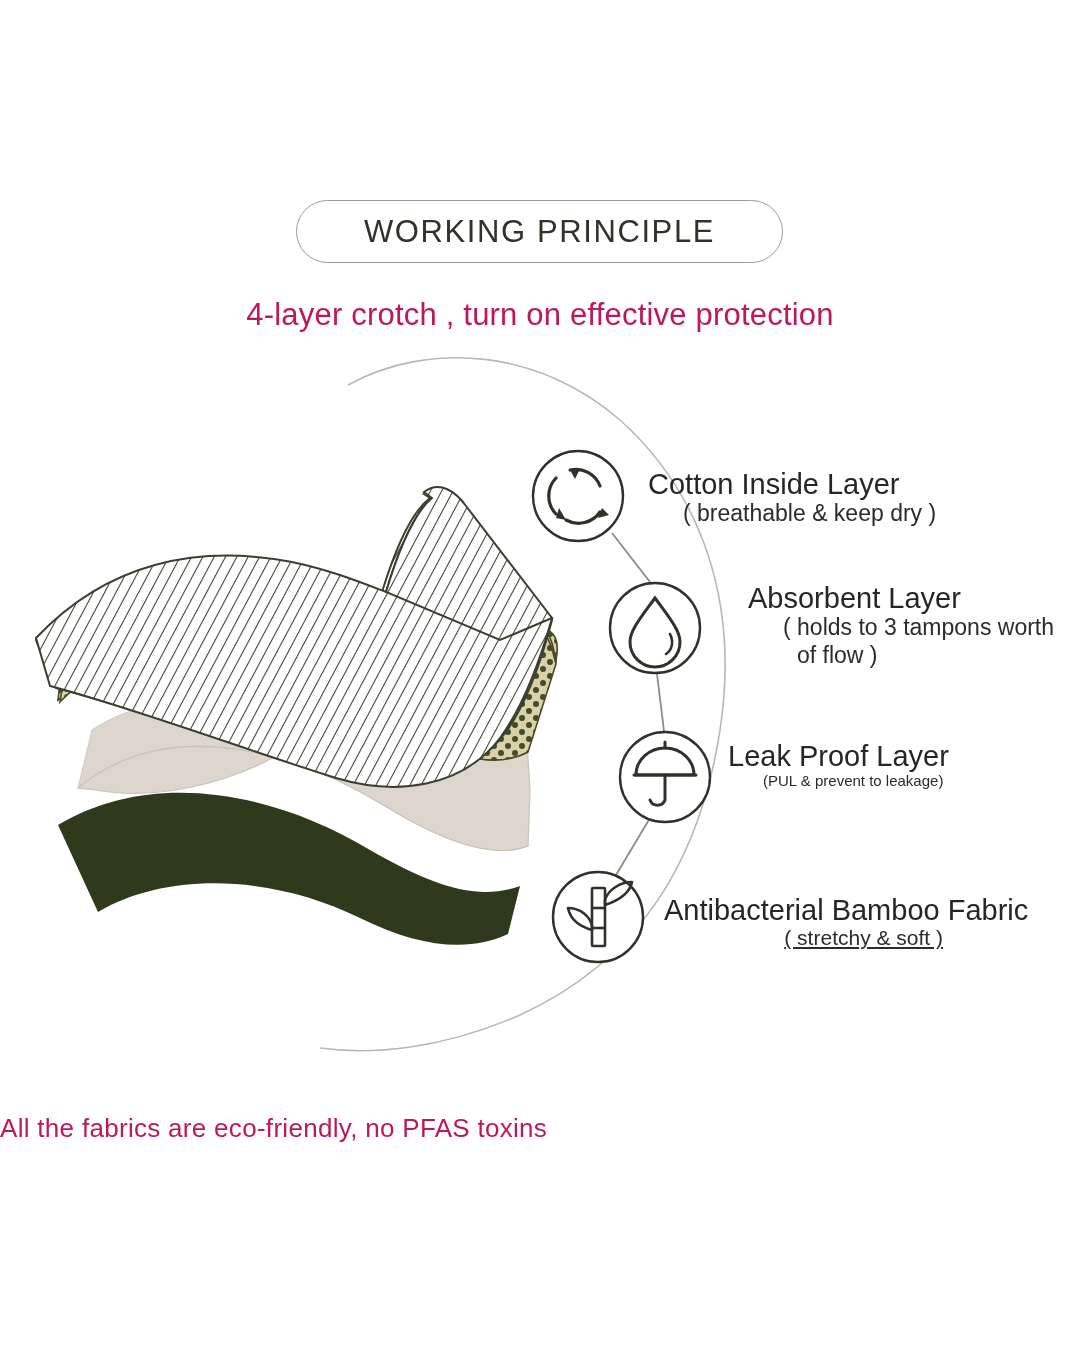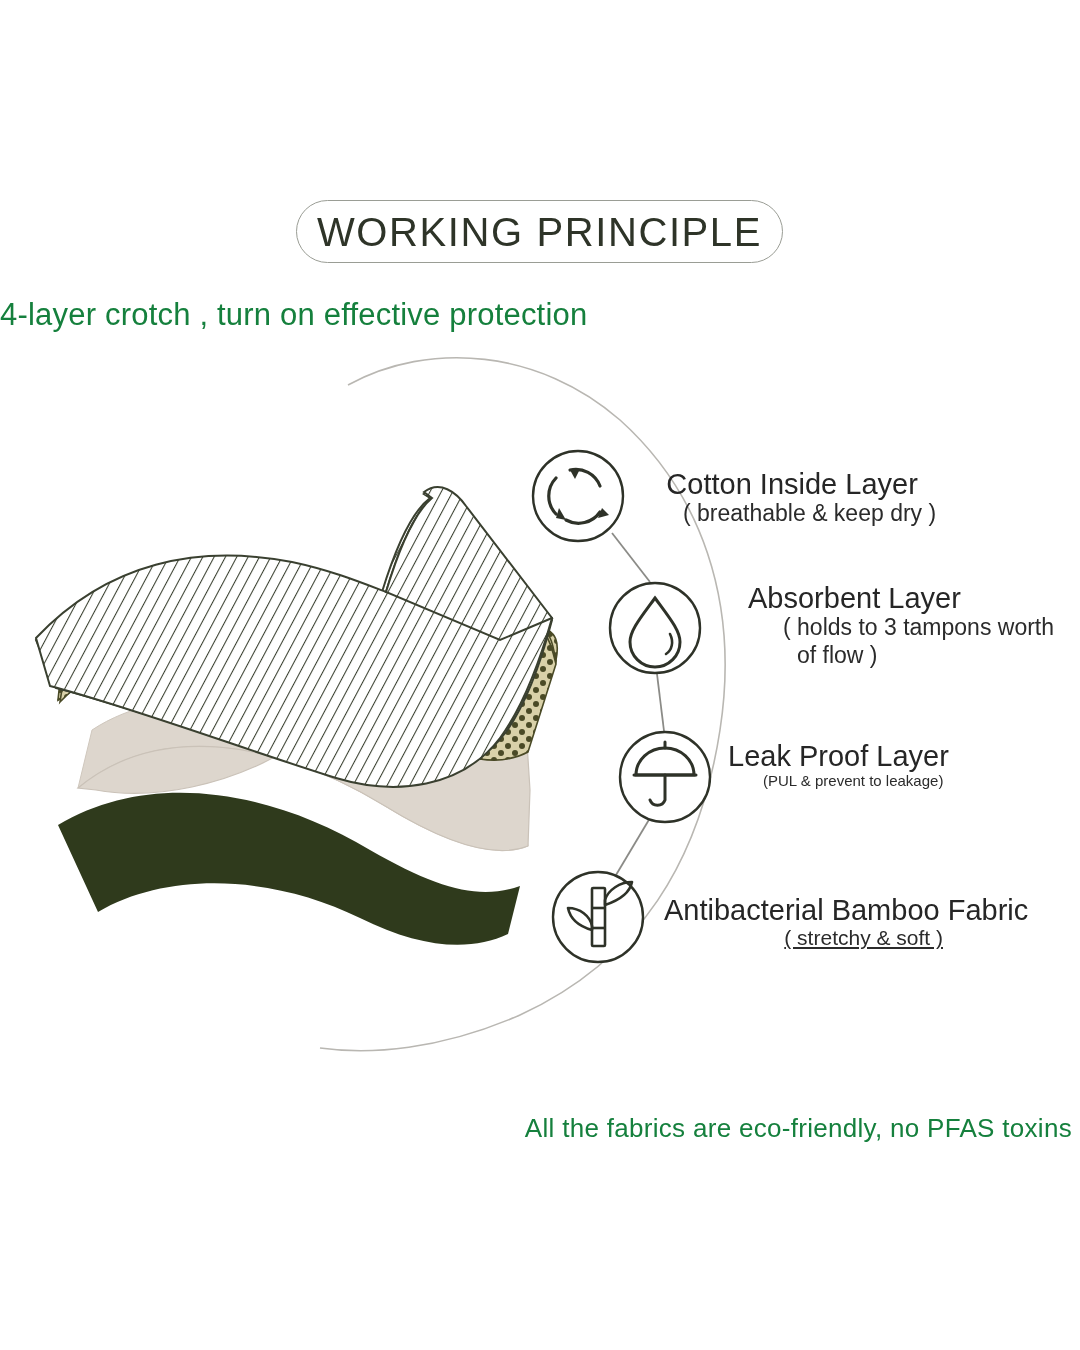--- a/index.html
+++ b/index.html
@@ -32,50 +32,50 @@
     width: 487px;
     height: 63px;
     border: 1.6px solid #9a9d95;
     border-radius: 34px;
     box-sizing: border-box;
     display: flex;
     align-items: center;
     justify-content: center;
   }
   #title-text {
-    font-size: 40px;
+    font-size: 31px;
     letter-spacing: 1.6px;
     color: #2e3428;
     font-weight: 400;
     line-height: 1;
     white-space: nowrap;
   }
 
   
   #subtitle {
     position: absolute;
     left: 0;
     top: 297px;
     width: 1080px;
-    text-align: left;
+    text-align: center;
     font-size: 31px;
-    color: #15803d;
+    color: #be185d;
     letter-spacing: 0.2px;
     white-space: nowrap;
   }
 
   
   #footer-note {
     position: absolute;
     left: 0;
     top: 1113px;
     width: 1072px;
-    text-align: right;
+    text-align: left;
     font-size: 26px;
-    color: #15803d;
+    color: #be185d;
     letter-spacing: 0.3px;
     white-space: nowrap;
   }
 
   
   #art-svg, #arc-svg, #icons-svg {
     position: absolute;
     left: 0;
     top: 0;
   }
@@ -91,21 +91,21 @@
     white-space: nowrap;
   }
   .label-sub {
     font-size: 23px;
     color: #2b2b2b;
     line-height: 1.18;
     white-space: nowrap;
     margin-left: 35px;
   }
 
-  #label-cotton   { left: 648px; top: 468px; text-align: center; }
+  #label-cotton   { left: 648px; top: 468px; }
   #label-absorb   { left: 748px; top: 582px; }
   #label-leak     { left: 728px; top: 740px; }
   #label-bamboo   { left: 664px; top: 894px; text-align: center; }
 
   #label-leak .label-sub { font-size: 15px; }
   #label-bamboo .label-sub { font-size: 21px; text-decoration: underline; }
 </style>
 </head>
 <body>
 

